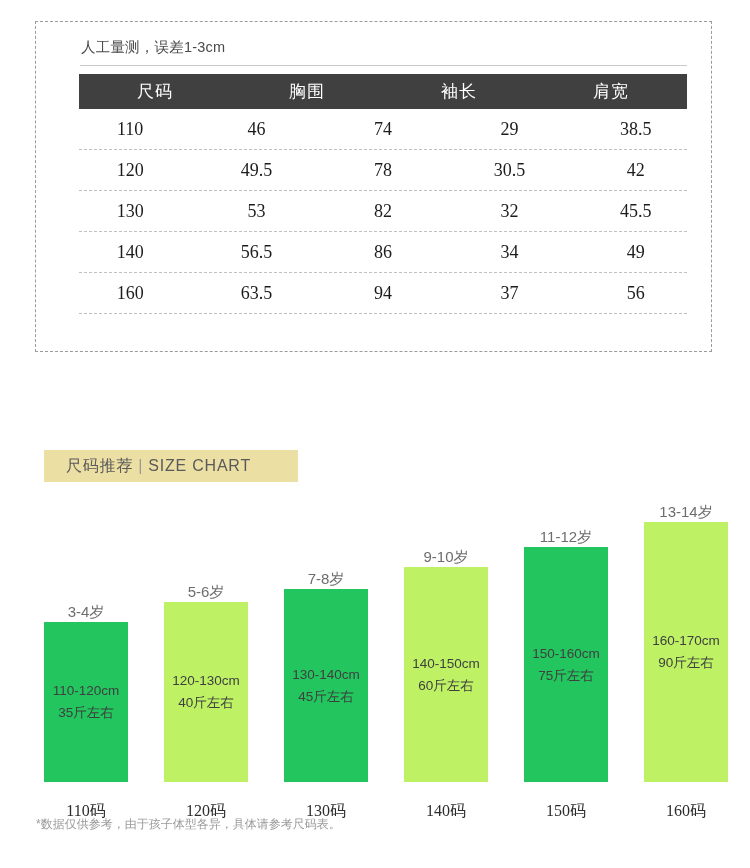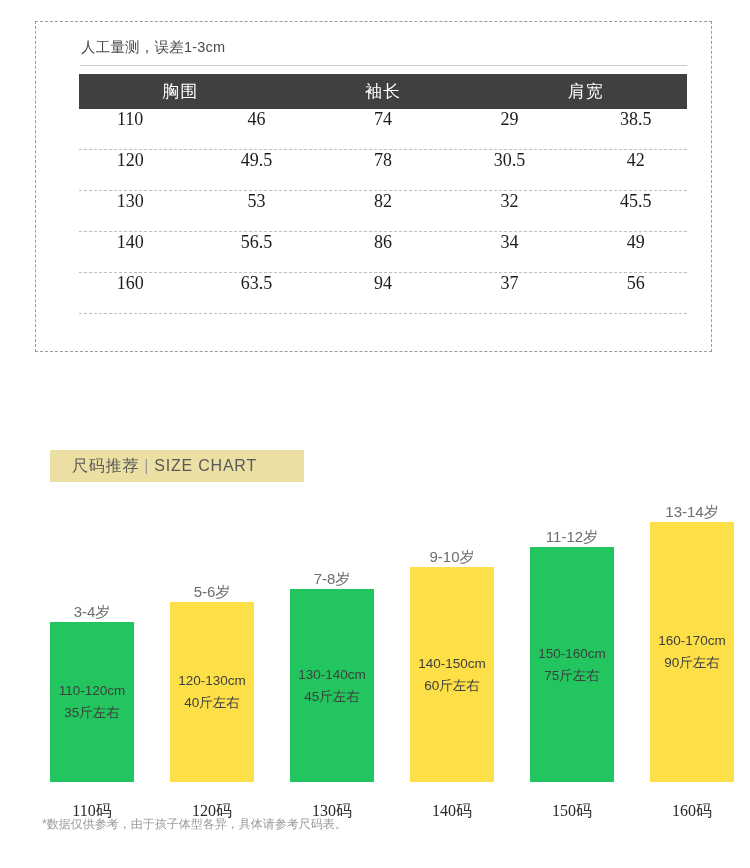--- a/index.html
+++ b/index.html
@@ -70,37 +70,37 @@
     align-items: center;
   }
   #table-head .tcell {
     color: #ffffff;
     font-size: 17px;
     letter-spacing: 1px;
   }
 
   .tbody-row {
     height: 40px;
-    align-items: flex-start;
+    align-items: center;
     border-bottom: 1px dashed #c0c0c0;
     gap: 24px;
   }
   .tbody-row .tcell {
     color: #1c1c1c;
     font-size: 18px;
     font-family: "Liberation Serif", "DejaVu Serif", serif;
   }
   .tbody-row .tcell.size-col {
     font-size: 18px;
   }
 
   
   #chart-section {
     position: absolute;
-    left: 16px;
+    left: 10px;
     top: 440px;
     width: 634px;
     height: 428px;
   }
 
   #ribbon {
     position: absolute;
     left: 34px;
     top: 10px;
     width: 254px;
@@ -163,21 +163,21 @@
     left: 0;
     bottom: 0;
     width: 84px;
     box-sizing: border-box;
     display: flex;
     flex-direction: column;
     justify-content: center;
     align-items: center;
   }
   .bar-rect.grey { background: #22c55e; }
-  .bar-rect.yellow { background: #fde047; margin-top: 31px; }
+  .bar-rect.yellow { background: #bef264; margin-top: 31px; }
 
   .bar-height {
     font-size: 13.5px;
     color: #3f3f3f;
     white-space: nowrap;
     line-height: 1.6;
   }
   .bar-weight {
     font-size: 13.5px;
     color: #3f3f3f;
@@ -207,20 +207,21 @@
 </style>
 </head>
 <body>
 
 <div id="measure-section">
   <div id="measure-note">人工量测，误差1-3cm</div>
   <div id="measure-rule"></div>
 
   <div id="size-table">
     <div class="trow" id="table-head">
+      <div class="tcell">尺码</div>
       <div class="tcell">胸围</div>
       <div class="tcell">袖长</div>
       <div class="tcell">肩宽</div>
     </div>
 
     <div class="trow tbody-row">
       <div class="tcell size-col">110</div>
       <div class="tcell">46</div>
       <div class="tcell">74</div>
       <div class="tcell">29</div>

